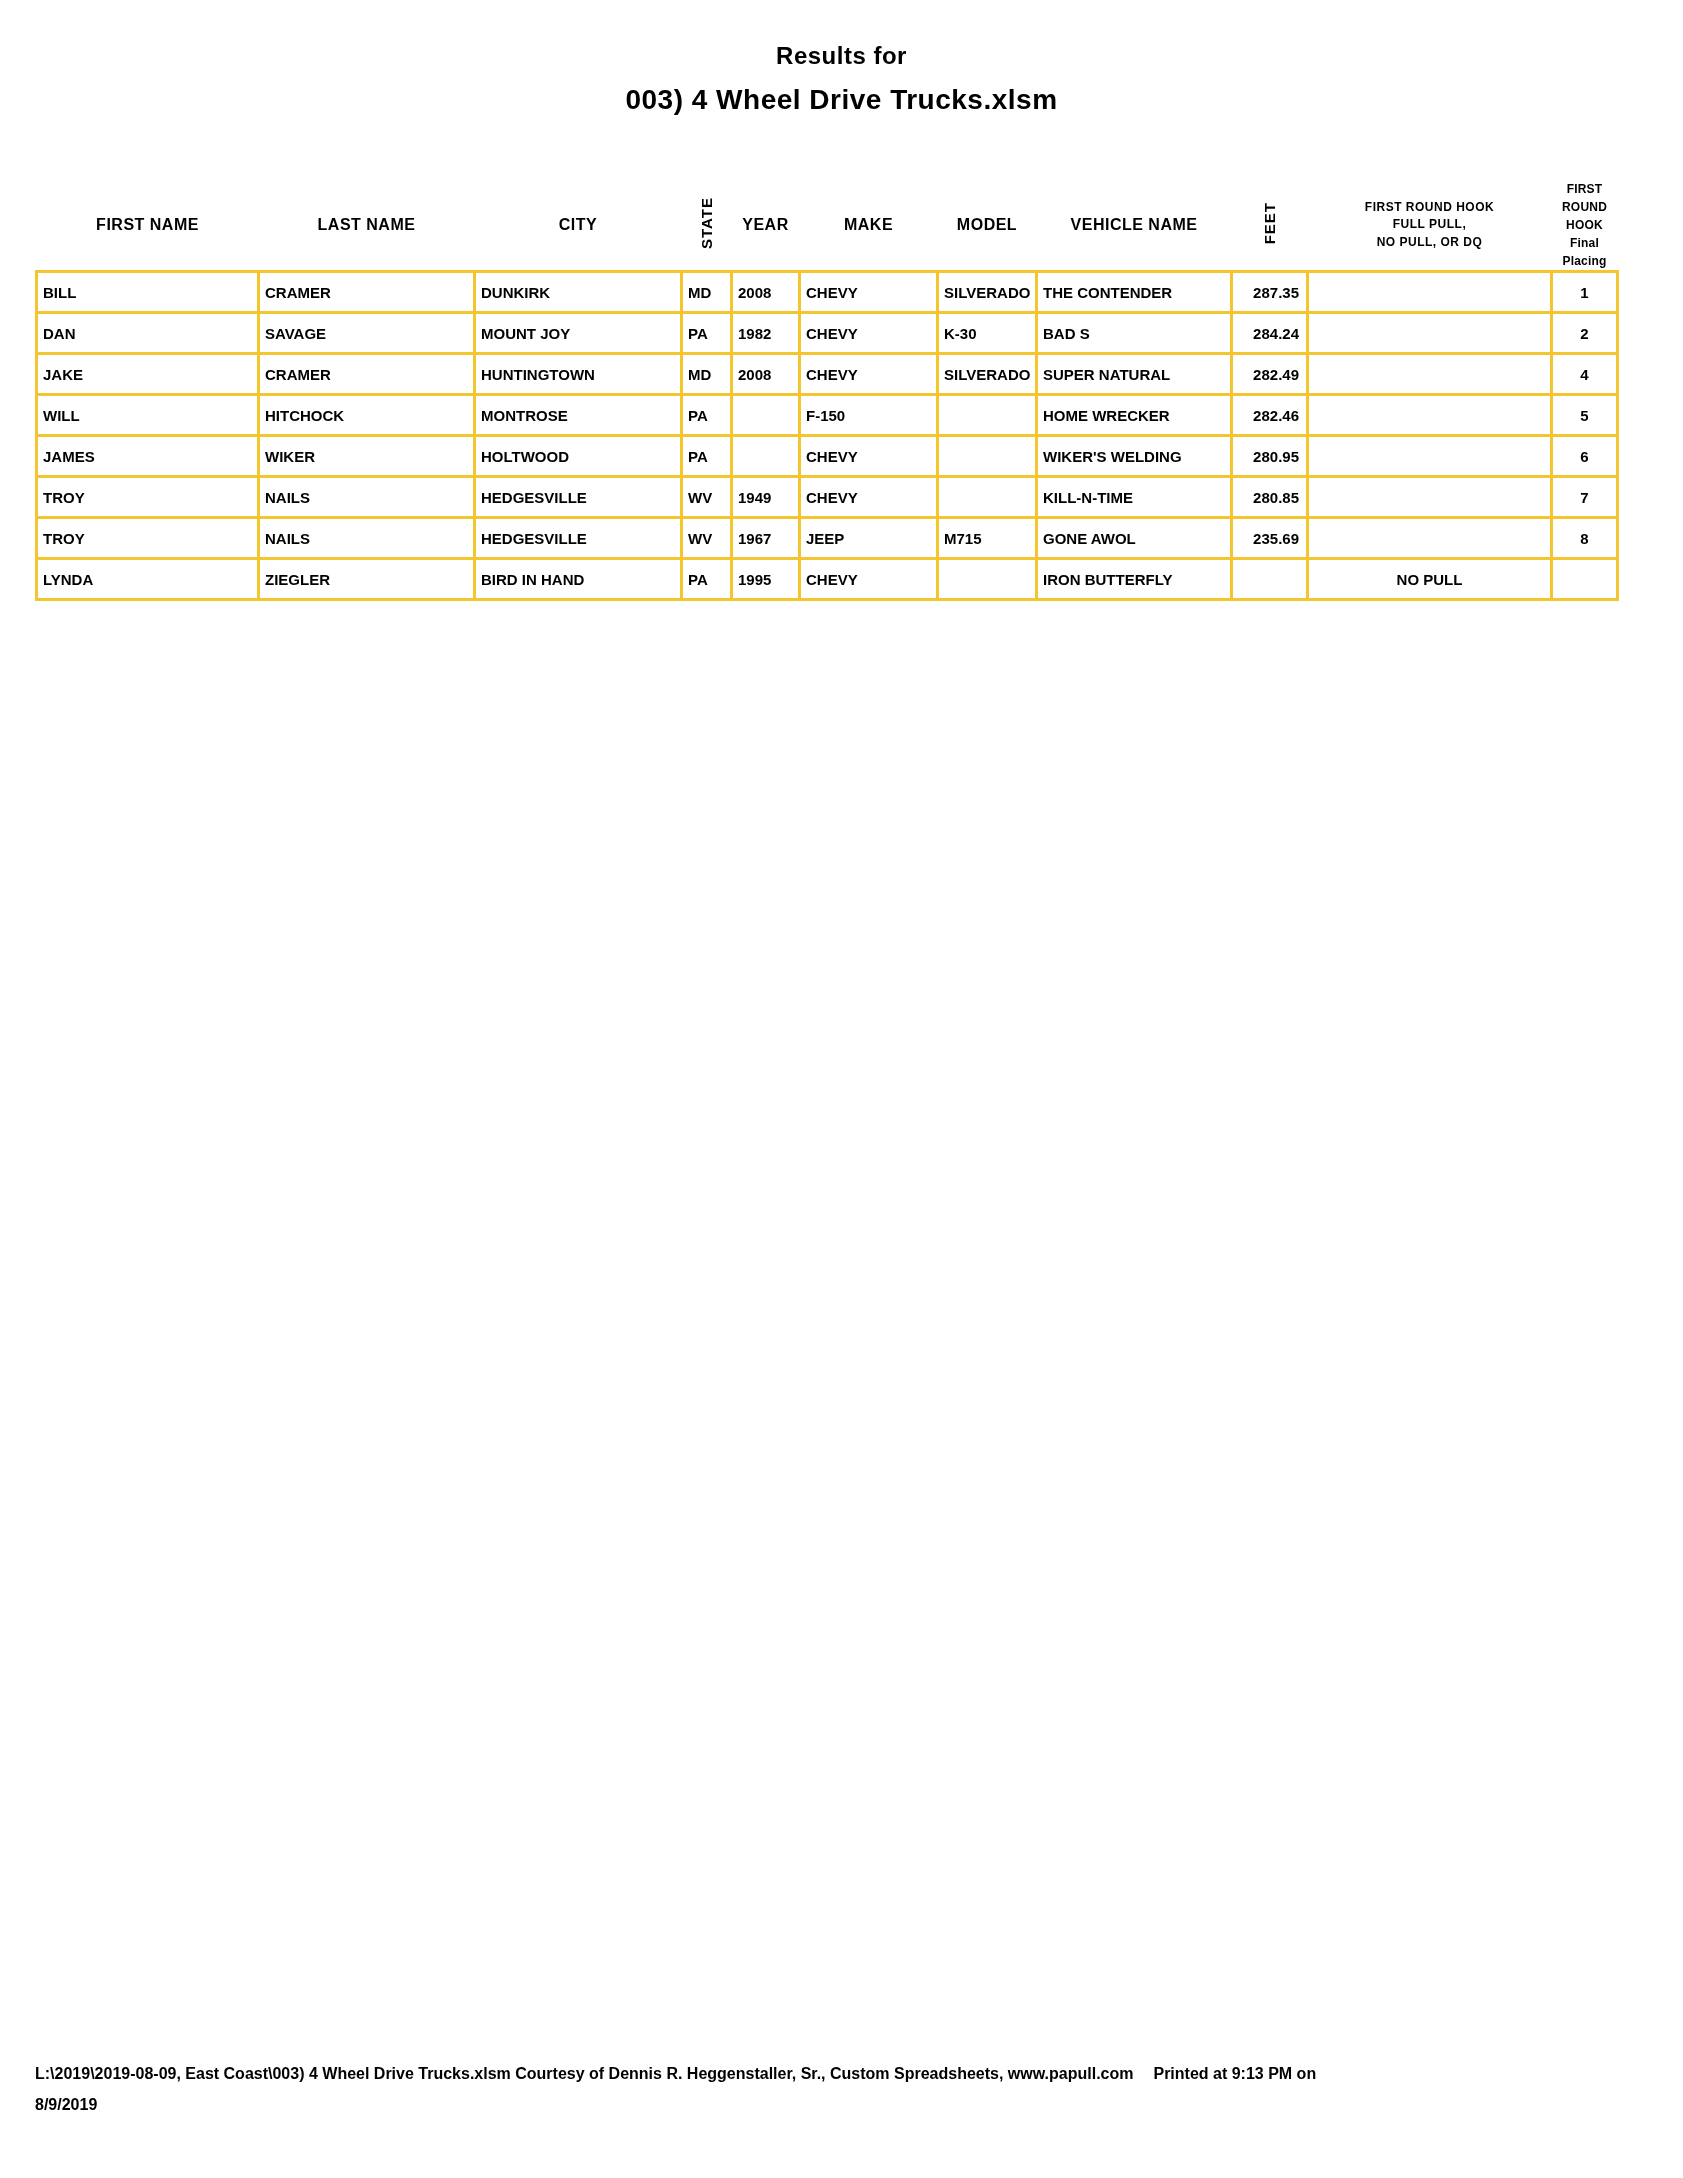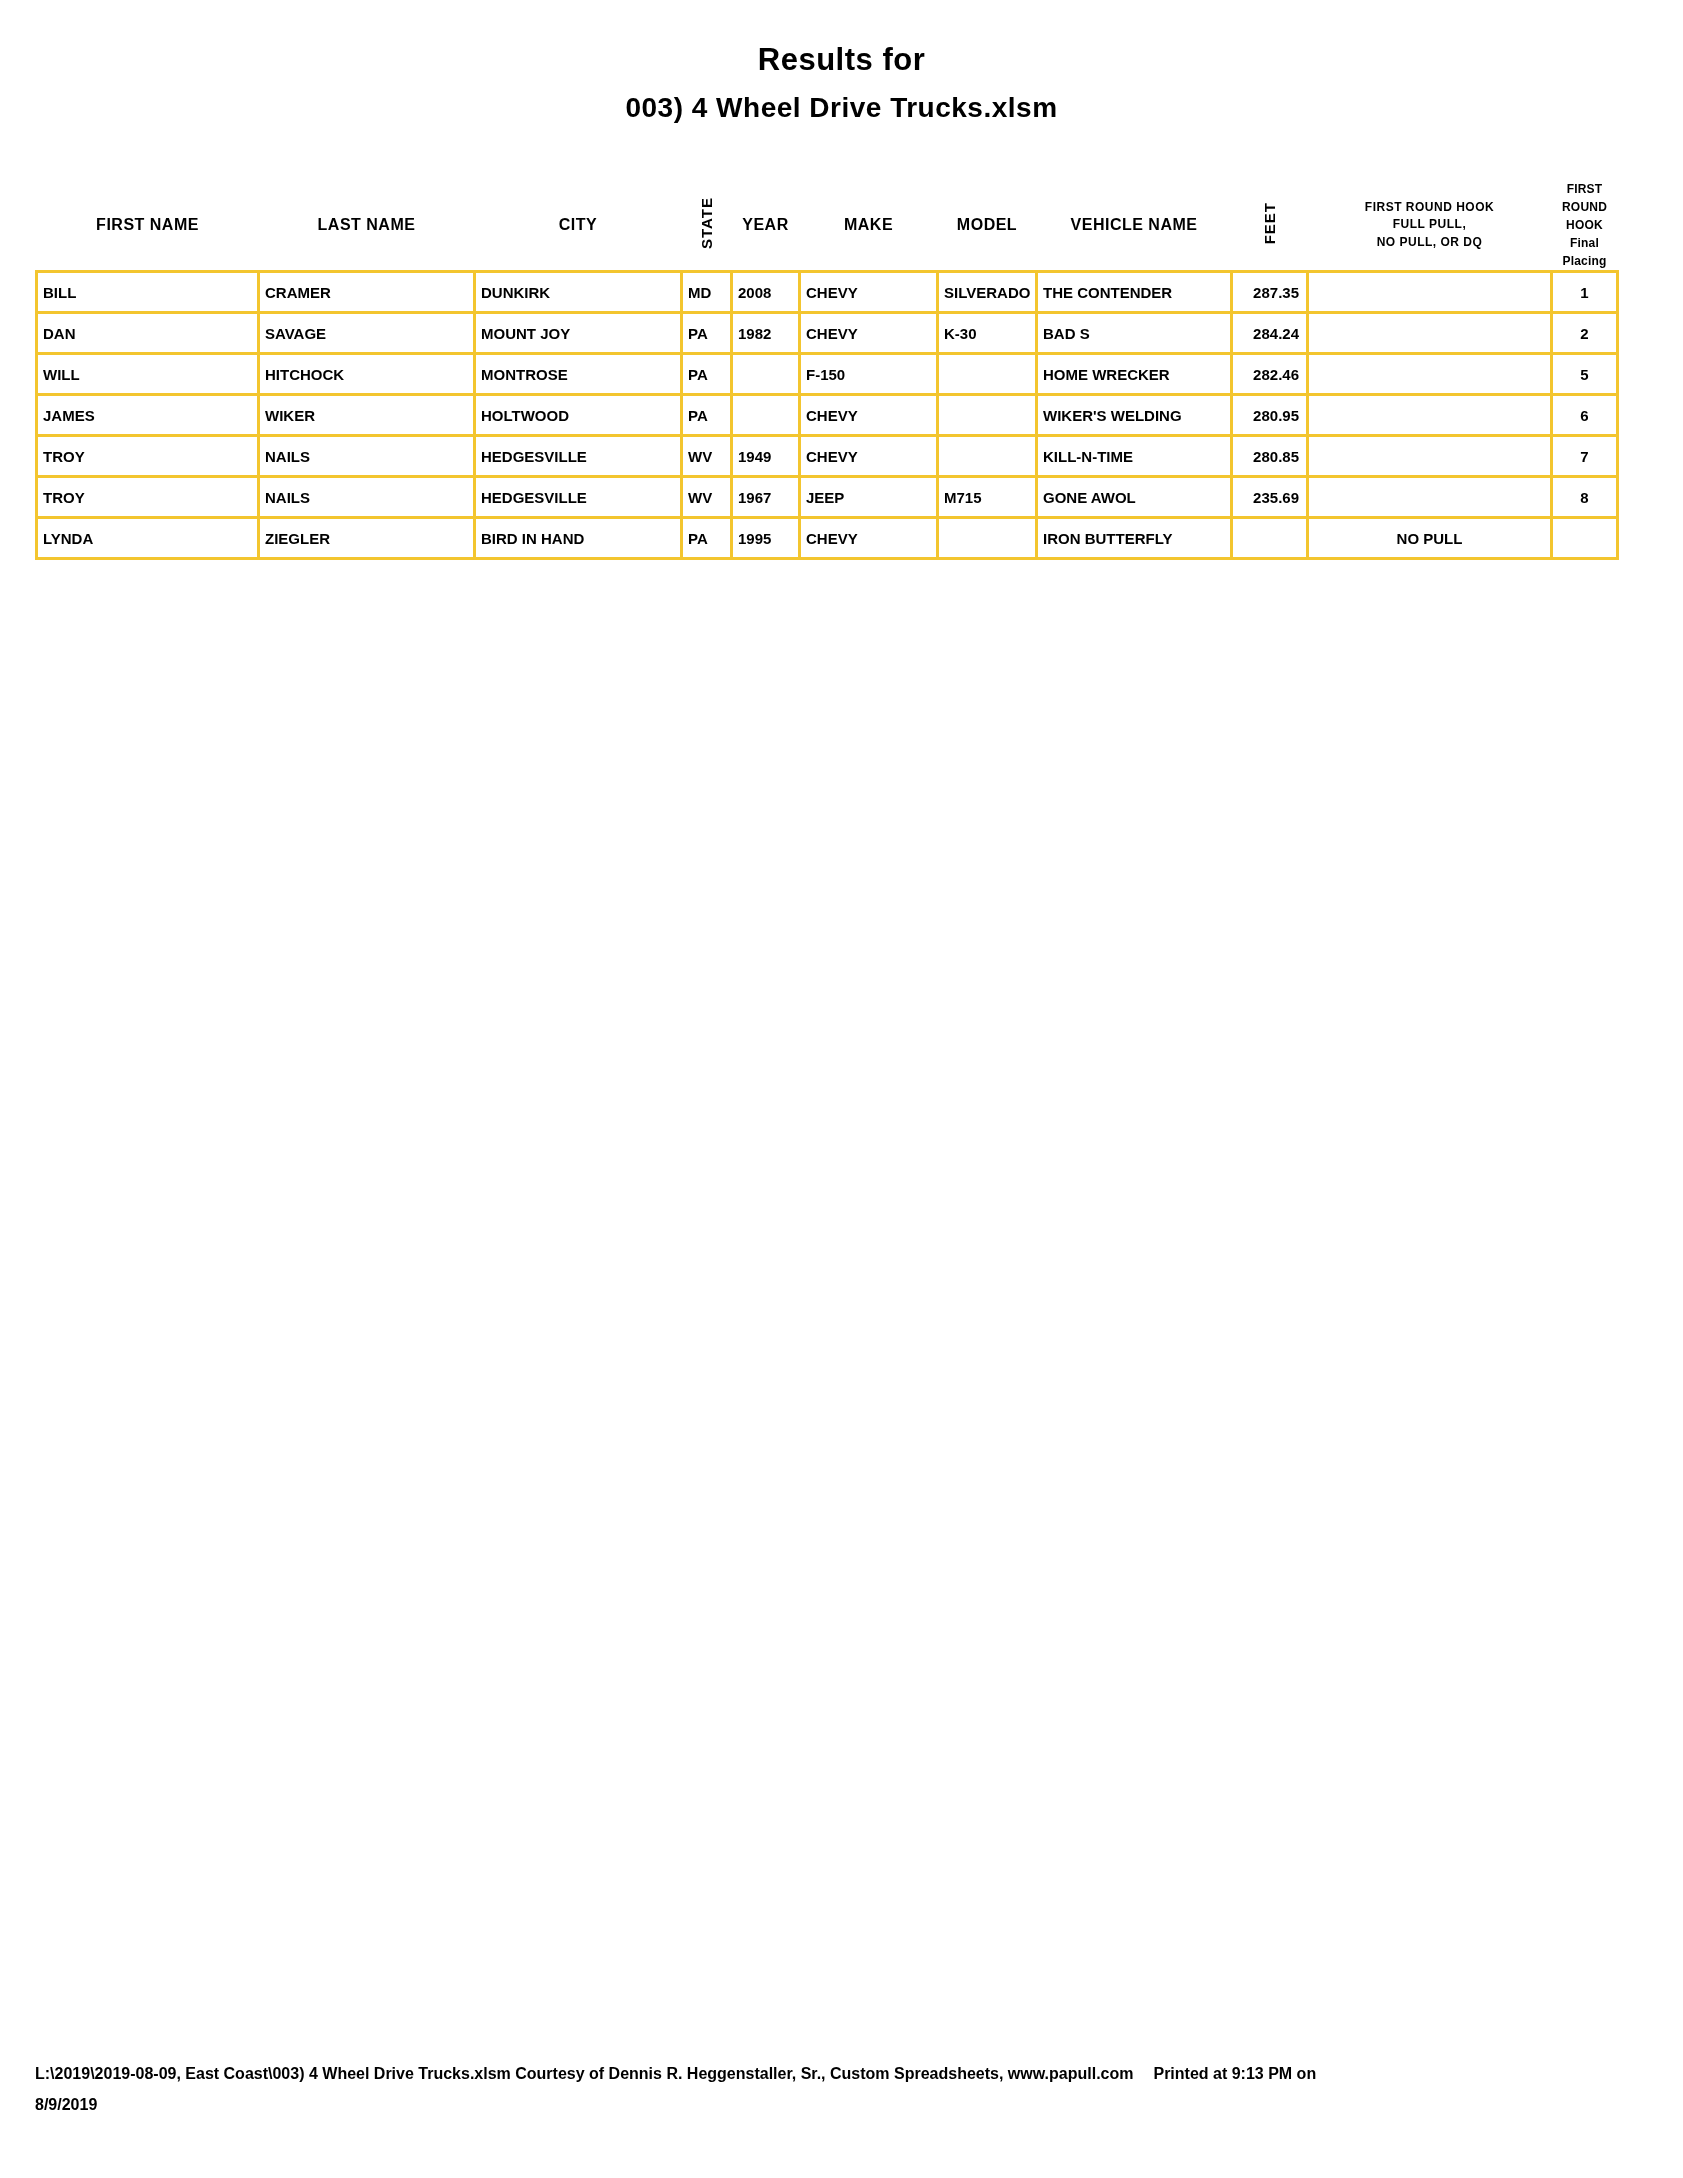--- a/index.html
+++ b/index.html
@@ -15,21 +15,21 @@
   }
 
   
   .title-block {
     position: absolute;
     top: 42px;
     left: 0;
     width: 100%;
     text-align: center;
   }
-  .title-line1 { font-size: 31px; letter-spacing: 0.5px; }
+  .title-line1 { font-size: 24px; letter-spacing: 0.5px; }
   .title-line2 { font-size: 28px; margin-top: 14px; letter-spacing: 0.5px; }
 
   
   table.results {
     position: absolute;
     left: 35px;
     top: 180px;
     width: 1580px;
     border-collapse: collapse;
     table-layout: fixed;
@@ -154,20 +154,33 @@
           <td>PA</td>
           <td>1982</td>
           <td>CHEVY</td>
           <td>K-30</td>
           <td>BAD S</td>
           <td class="a-r">284.24</td>
           <td class="a-c"></td>
           <td class="a-c">2</td>
         </tr>
         <tr>
+          <td>JAKE</td>
+          <td>CRAMER</td>
+          <td>HUNTINGTOWN</td>
+          <td>MD</td>
+          <td>2008</td>
+          <td>CHEVY</td>
+          <td>SILVERADO</td>
+          <td>SUPER NATURAL</td>
+          <td class="a-r">282.49</td>
+          <td class="a-c"></td>
+          <td class="a-c">4</td>
+        </tr>
+        <tr>
           <td>WILL</td>
           <td>HITCHOCK</td>
           <td>MONTROSE</td>
           <td>PA</td>
           <td></td>
           <td>F-150</td>
           <td></td>
           <td>HOME WRECKER</td>
           <td class="a-r">282.46</td>
           <td class="a-c"></td>

